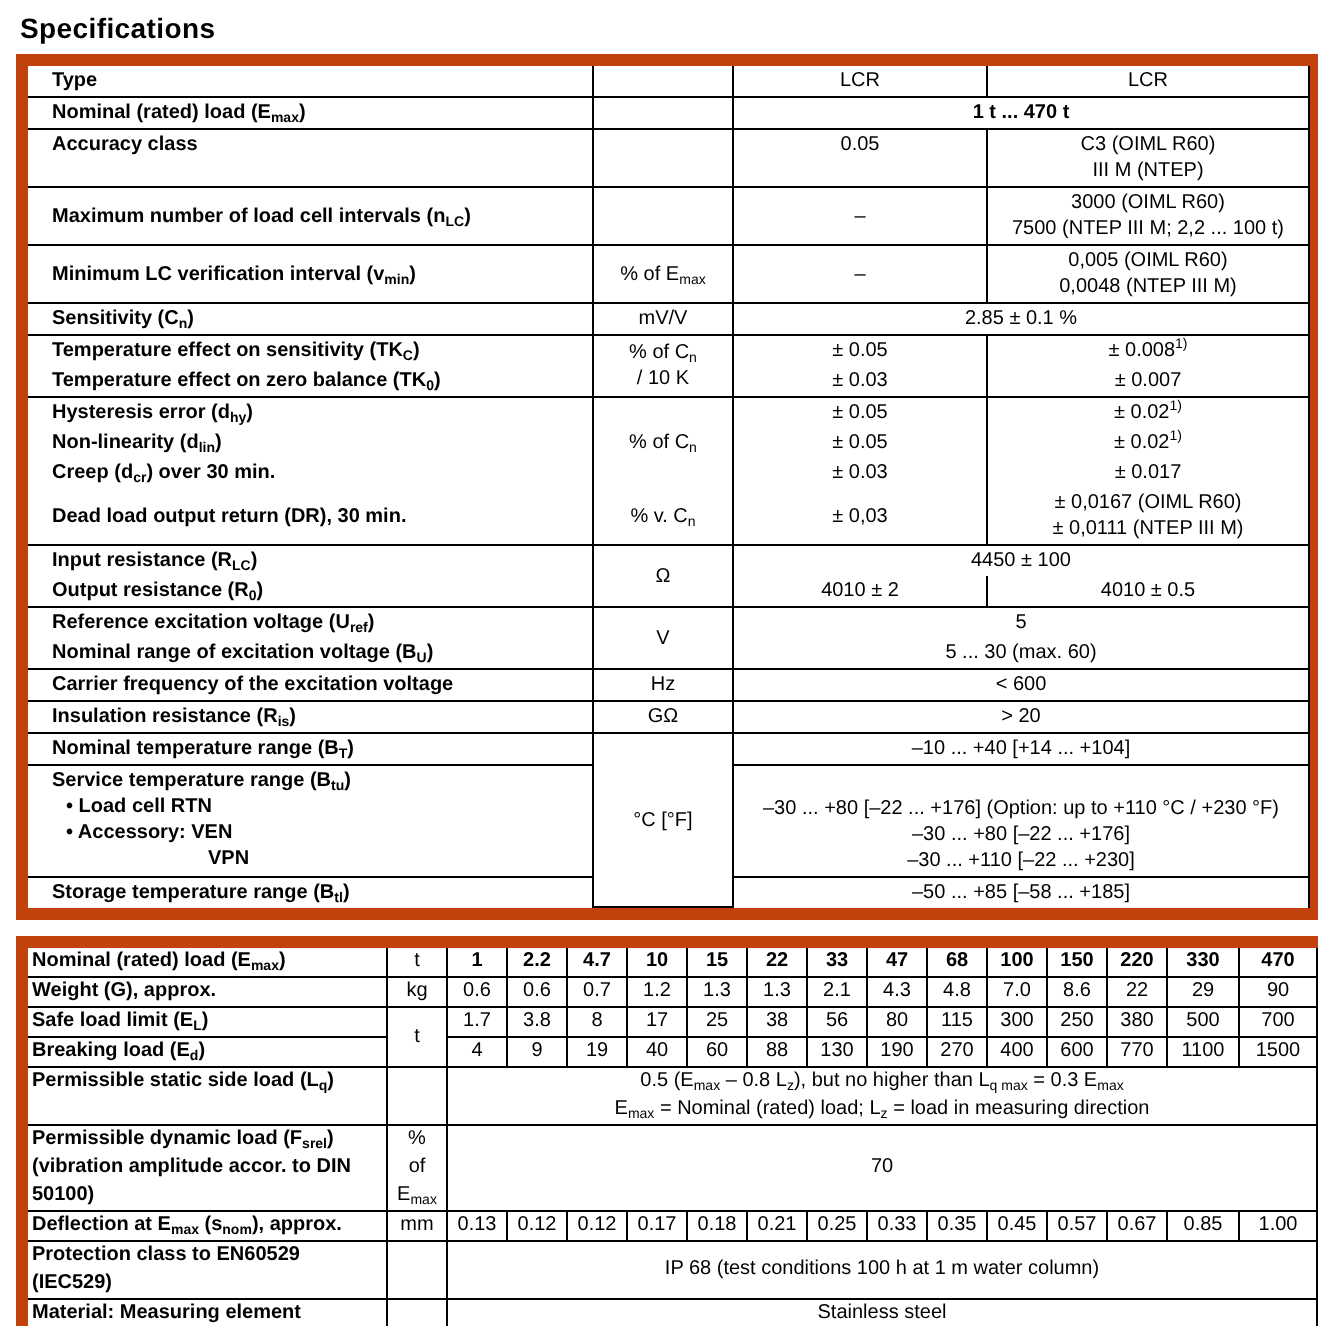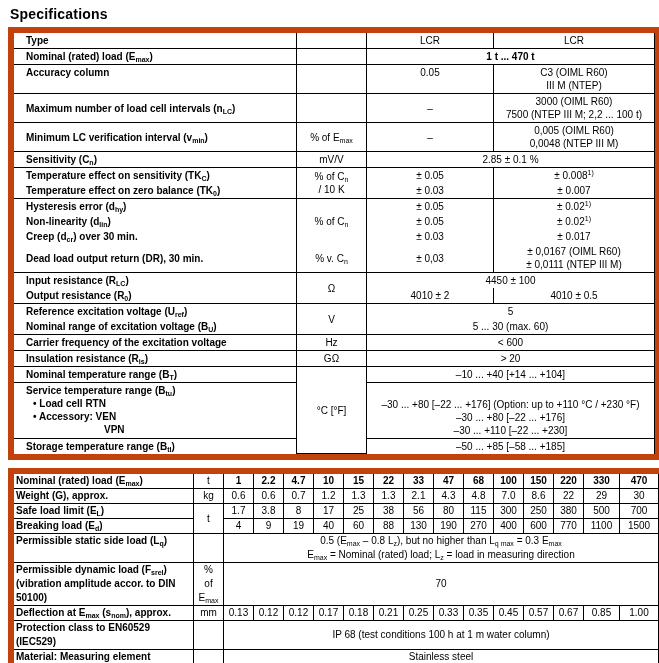--- a/index.html
+++ b/index.html
@@ -66,21 +66,21 @@
           <td></td>
           <td>LCR</td>
           <td>LCR</td>
         </tr>
         <tr>
           <td class="lbl">Nominal (rated) load (E<sub>max</sub>)</td>
           <td></td>
           <td colspan="2" class="bold">1 t ... 470 t</td>
         </tr>
         <tr>
-          <td class="lbl top">Accuracy column</td>
+          <td class="lbl top">Accuracy class</td>
           <td></td>
           <td class="top">0.05</td>
           <td class="top">
             <div>C3 (OIML R60)</div>
             <div>III M (NTEP)</div>
           </td>
         </tr>
         <tr>
           <td class="lbl">Maximum number of load cell intervals (n<sub>LC</sub>)</td>
           <td></td>
@@ -244,21 +244,21 @@
           <td>1.2</td>
           <td>1.3</td>
           <td>1.3</td>
           <td>2.1</td>
           <td>4.3</td>
           <td>4.8</td>
           <td>7.0</td>
           <td>8.6</td>
           <td>22</td>
           <td>29</td>
-          <td>30</td>
+          <td>90</td>
         </tr>
         <tr>
           <td class="lbl">Safe load limit (E<sub>L</sub>)</td>
           <td rowspan="2">t</td>
           <td>1.7</td>
           <td>3.8</td>
           <td>8</td>
           <td>17</td>
           <td>25</td>
           <td>38</td>

